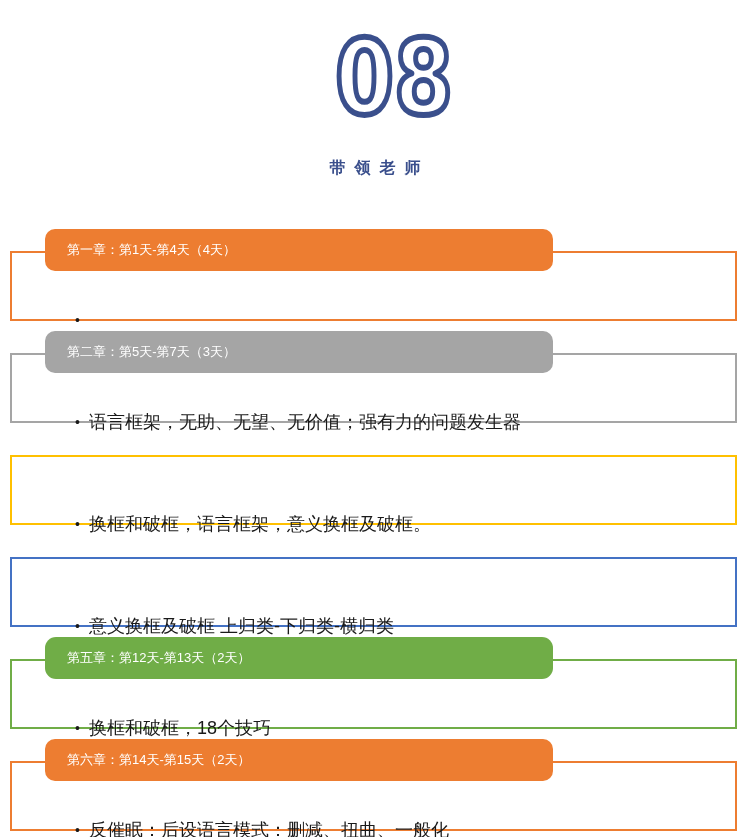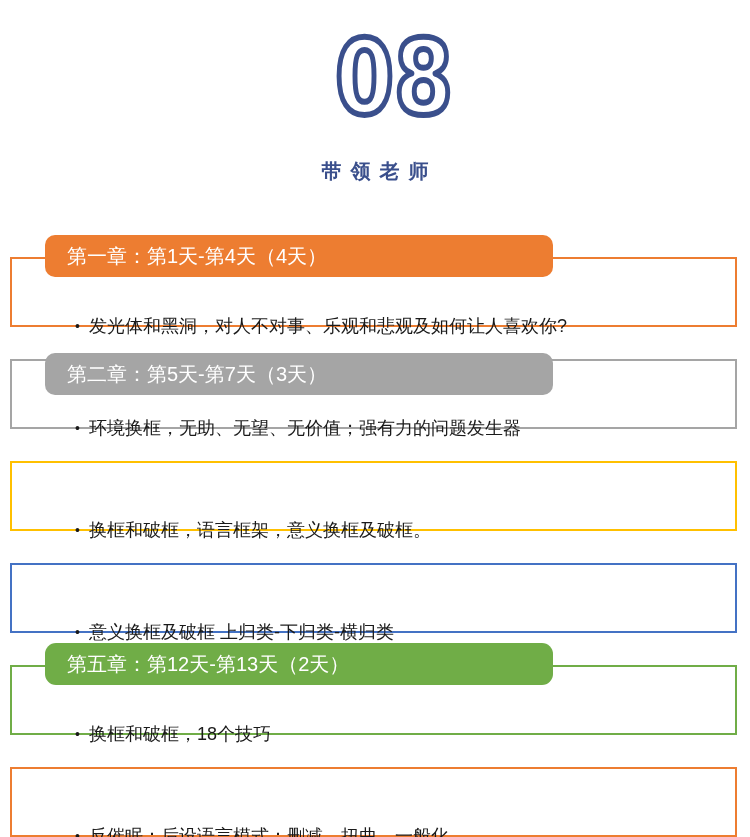--- a/index.html
+++ b/index.html
@@ -17,21 +17,21 @@
   }
   .number-wrap {
     text-align: center;
     padding-top: 30px;
     line-height: 0;
     margin-left: 38px;
   }
   .subtitle {
     margin-top: 36px;
     text-align: center;
-    font-size: 20px;
+    font-size: 16px;
     font-weight: bold;
     letter-spacing: 9px;
     padding-left: 9px; 
   }
   .sections {
     margin-top: 50px;
   }
   .section {
     position: relative;
     height: 92px;
@@ -50,21 +50,21 @@
   .chapter-header {
     position: absolute;
     left: 45px;
     top: 0;
     width: 508px;
     height: 42px;
     box-sizing: border-box;
     border-radius: 10px;
     background: #cccccc; 
     color: #ffffff;
-    font-size: 20px;
+    font-size: 13px;
     line-height: 42px;
     padding-left: 22px;
     white-space: nowrap;
     overflow: hidden;
   }
   .bullet-line {
     position: absolute;
     left: 63px;
     top: 44px;
     right: 30px;
@@ -93,34 +93,33 @@
   </div>
 
   <div class="subtitle" style="color: rgb(58, 79, 140);">带领老师</div>
 
   <div class="sections">
 
     <div class="section">
       <div class="content-box" style="border-color: rgb(237, 125, 49);">
         <div class="bullet-line">
           <span class="bullet-dot">•</span>
-          <span>发光体和黑洞，对人不对事、乐观和悲观及如何让人喜欢你?</span>
         </div>
       </div>
       <div class="chapter-header" style="background-color: rgb(237, 125, 49);">第一章：第1天-第4天（4天）</div>
     </div>
 
     <div class="section">
       <div class="content-box" style="border-color: rgb(165, 165, 165);">
         <div class="bullet-line">
           <span class="bullet-dot">•</span>
-          <span>环境换框，无助、无望、无价值；强有力的问题发生器</span>
+          <span>语言框架，无助、无望、无价值；强有力的问题发生器</span>
         </div>
       </div>
-      <div class="chapter-header" style="background-color: rgb(165, 165, 165); margin-top: 16px;">第二章：第5天-第7天（3天）</div>
+      <div class="chapter-header" style="background-color: rgb(165, 165, 165);">第二章：第5天-第7天（3天）</div>
     </div>
 
     <div class="section">
       <div class="content-box" style="border-color: rgb(255, 192, 0);">
         <div class="bullet-line">
           <span class="bullet-dot">•</span>
           <span>换框和破框，语言框架，意义换框及破框。</span>
         </div>
       </div>
     </div>
@@ -144,16 +143,17 @@
       <div class="chapter-header" style="background-color: rgb(112, 173, 71); border-radius: 11px;">第五章：第12天-第13天（2天）</div>
     </div>
 
     <div class="section">
       <div class="content-box" style="border-color: rgb(237, 125, 49);">
         <div class="bullet-line">
           <span class="bullet-dot">•</span>
           <span>反催眠：后设语言模式：删减、扭曲、一般化</span>
         </div>
       </div>
+      <div class="chapter-header" style="background-color: rgb(237, 125, 49);">第六章：第14天-第15天（2天）</div>
     </div>
 
   </div>
 </div>
 
 </body></html>

